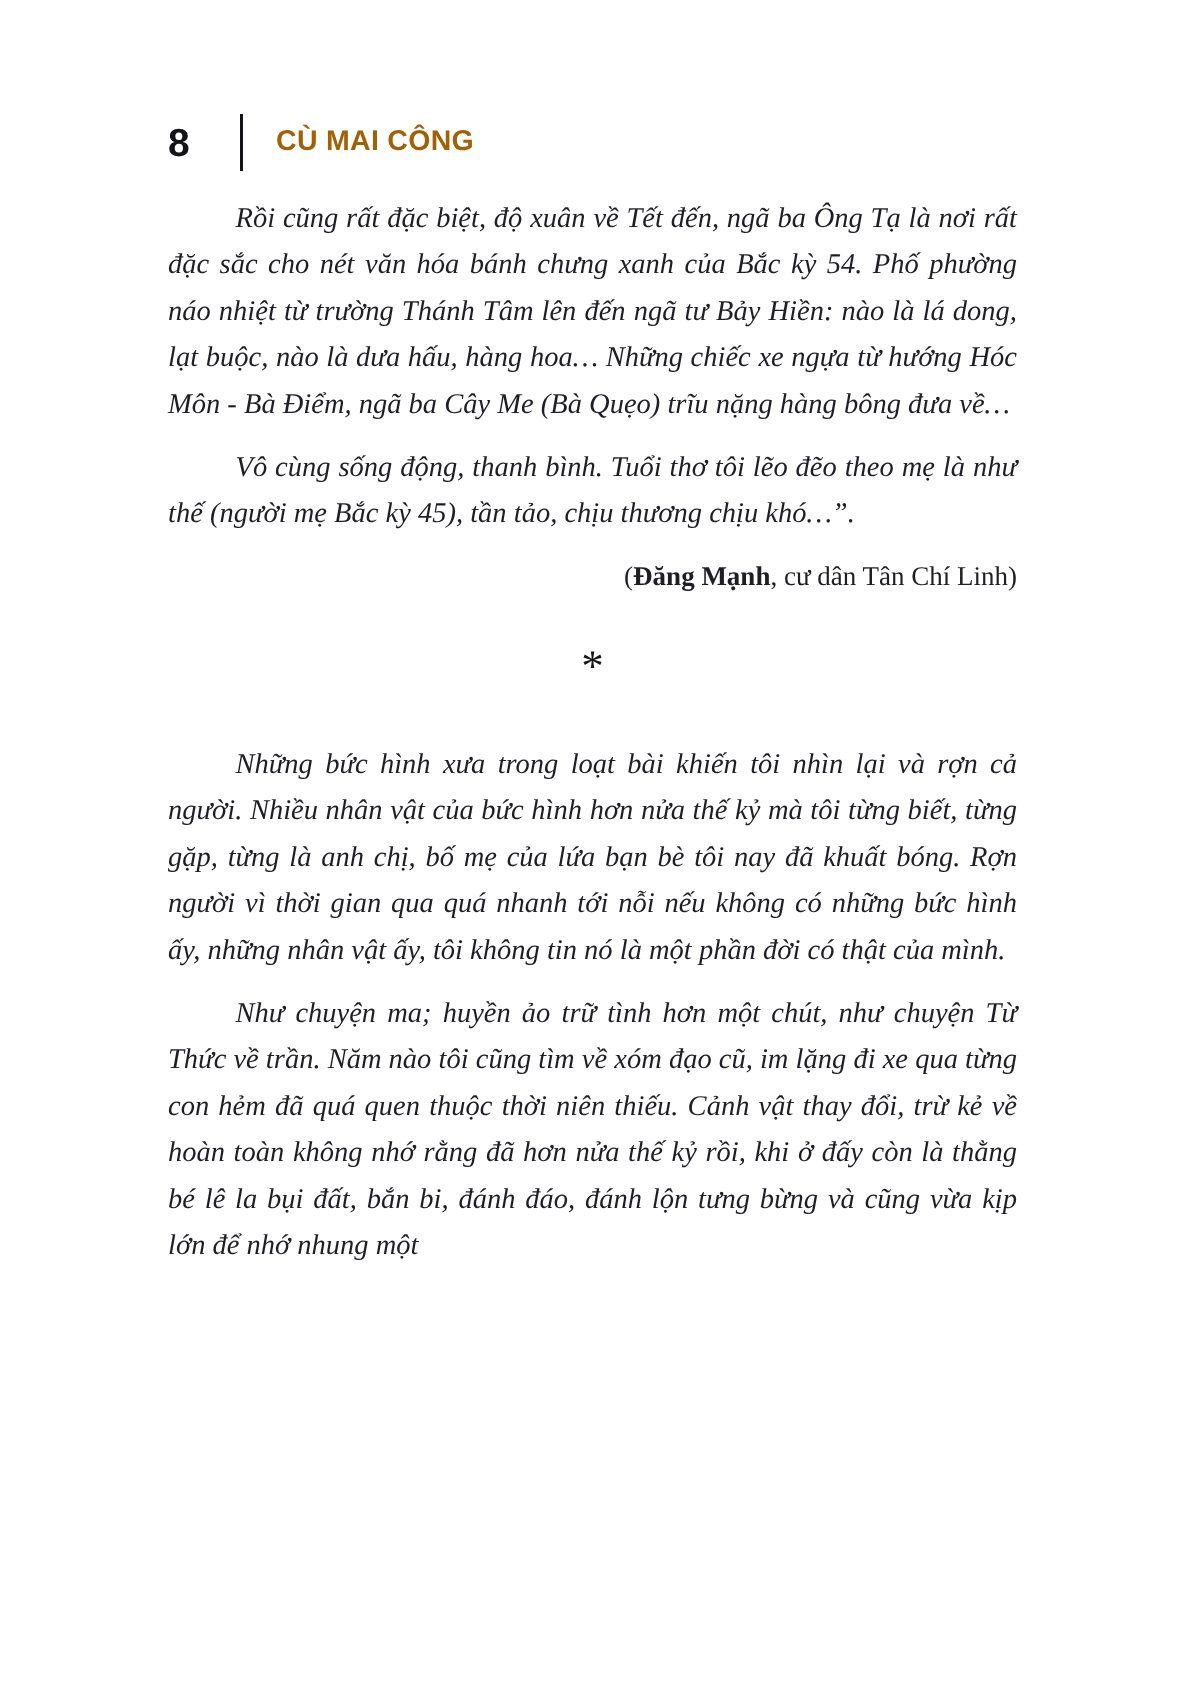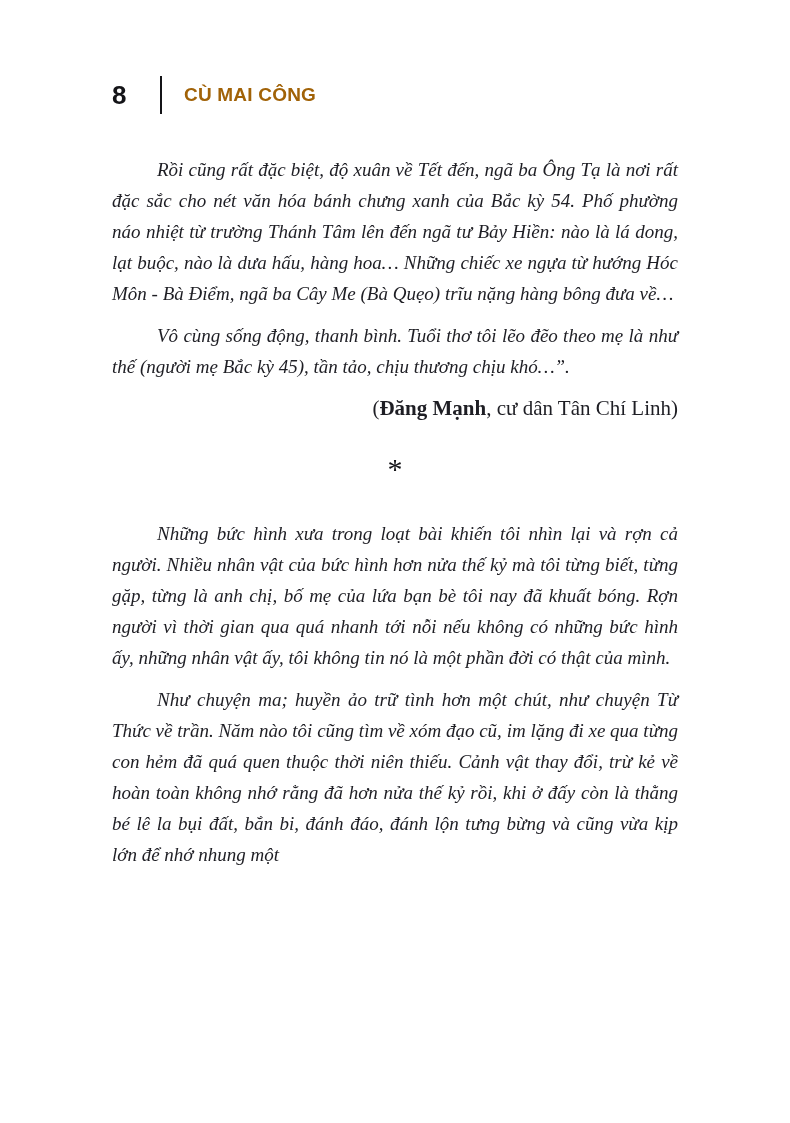--- a/index.html
+++ b/index.html
@@ -41,37 +41,37 @@
   .running-title {
     font-family: "Liberation Sans", sans-serif;
     font-size: 19px;
     font-weight: 700;
     letter-spacing: 0.2px;
     color: #a16207;
     white-space: nowrap;
   }
   
   .page-body {
-    margin-top: 40px;
+    margin-top: 16px;
     width: 566px;
   }
   .para {
     margin: 0 0 11px 0;
     font-style: italic;
     font-size: 19px;
     line-height: 31px;
     text-align: justify;
     text-indent: 45px;
     hyphens: none;
     color: #1e1e24;
   }
   .attribution {
     margin: 2px 0 0 0;
     font-style: normal;
-    font-size: 21px;
+    font-size: 18px;
     line-height: 31px;
     text-align: right;
     color: #1e1e24;
   }
   .attribution .attr-bold {
     font-weight: 700;
   }
   .separator {
     text-align: center;
     font-style: normal;

